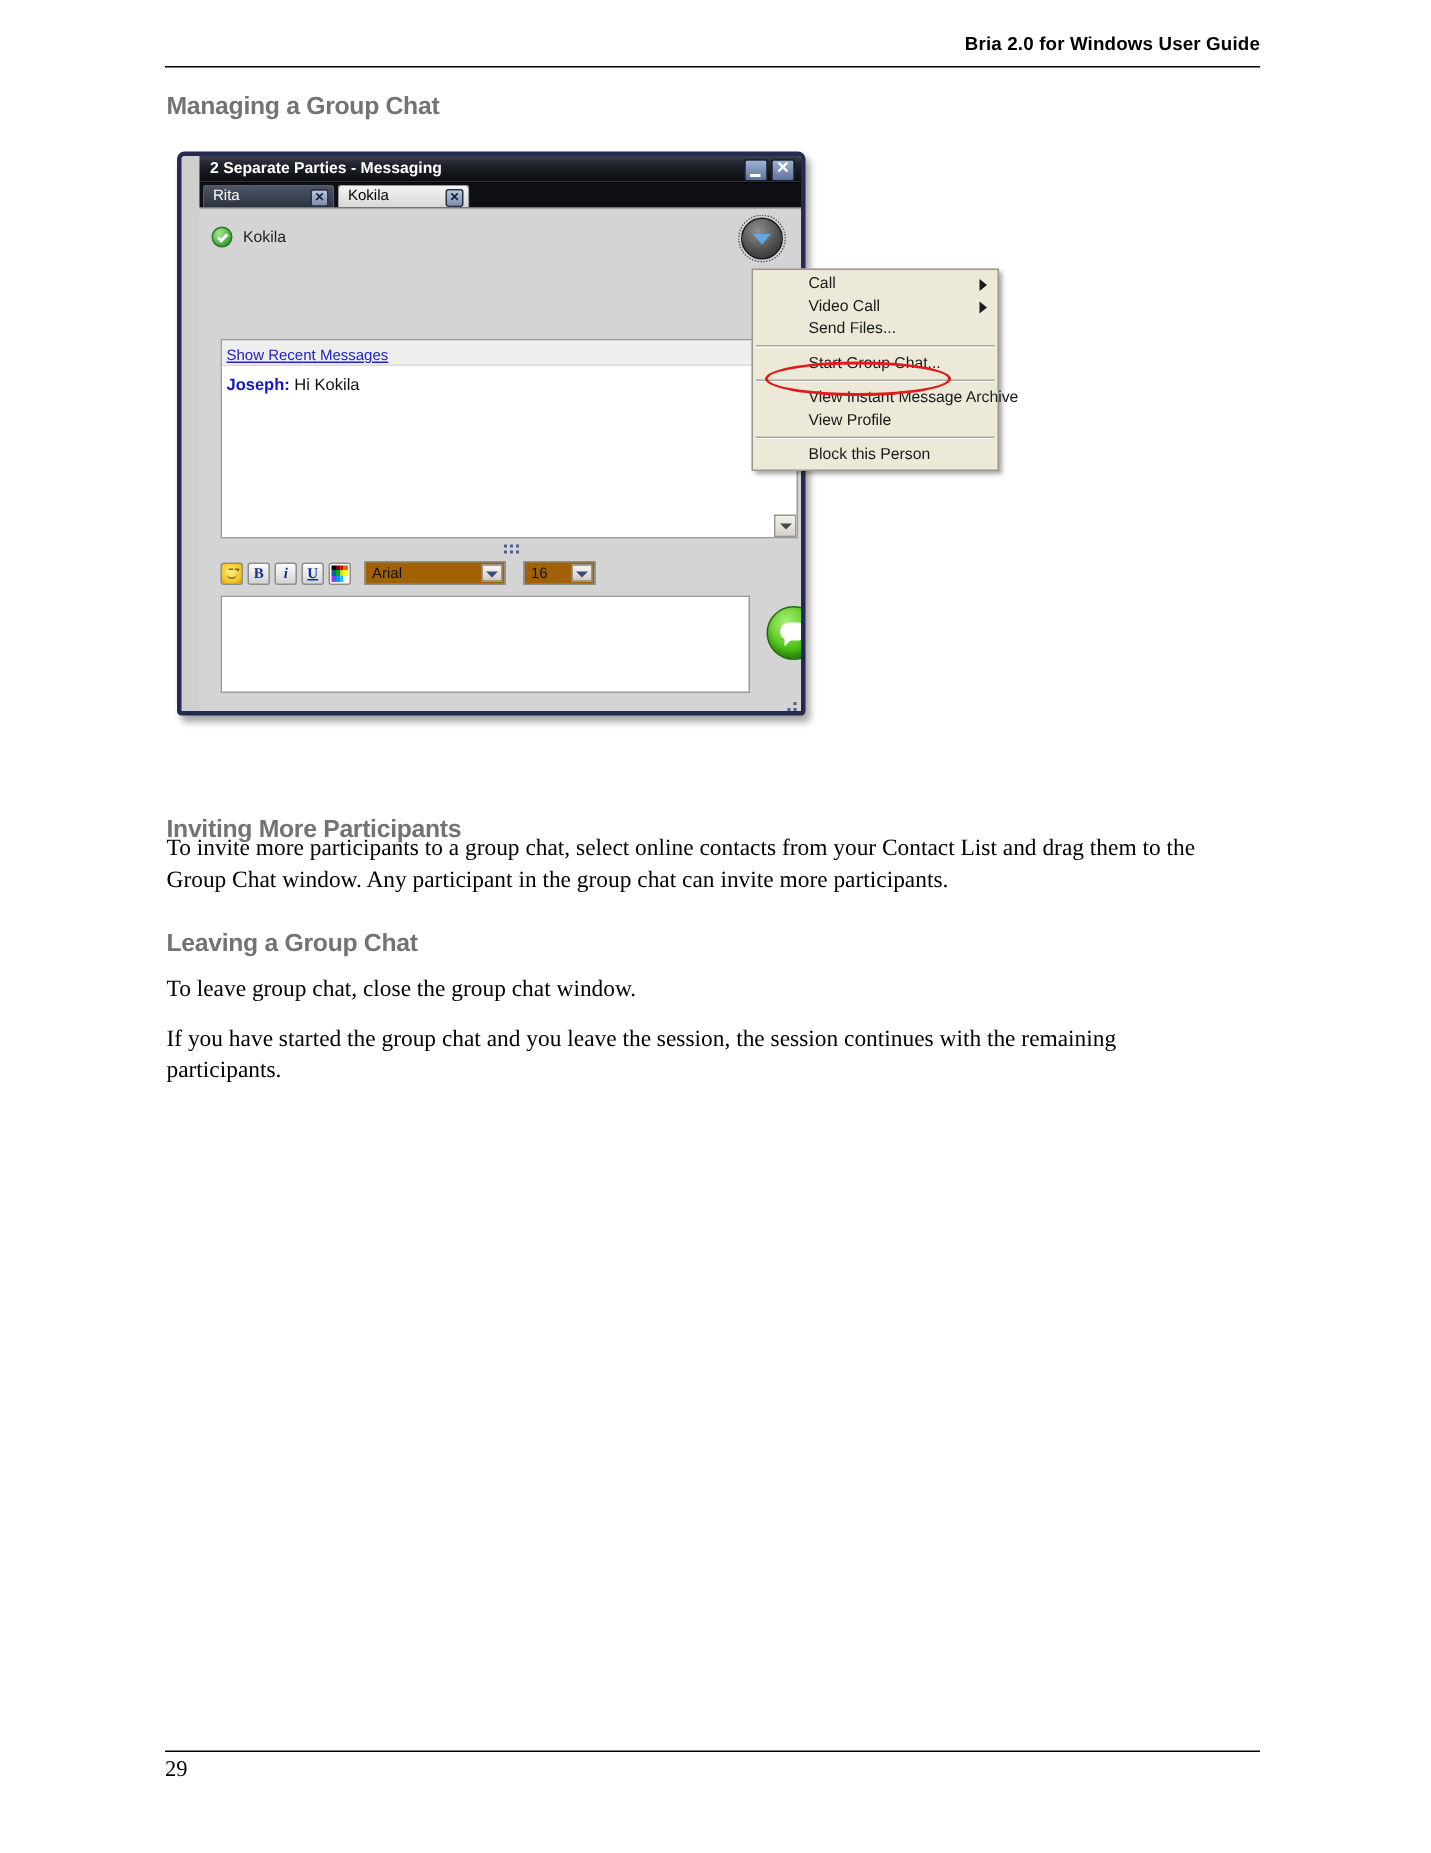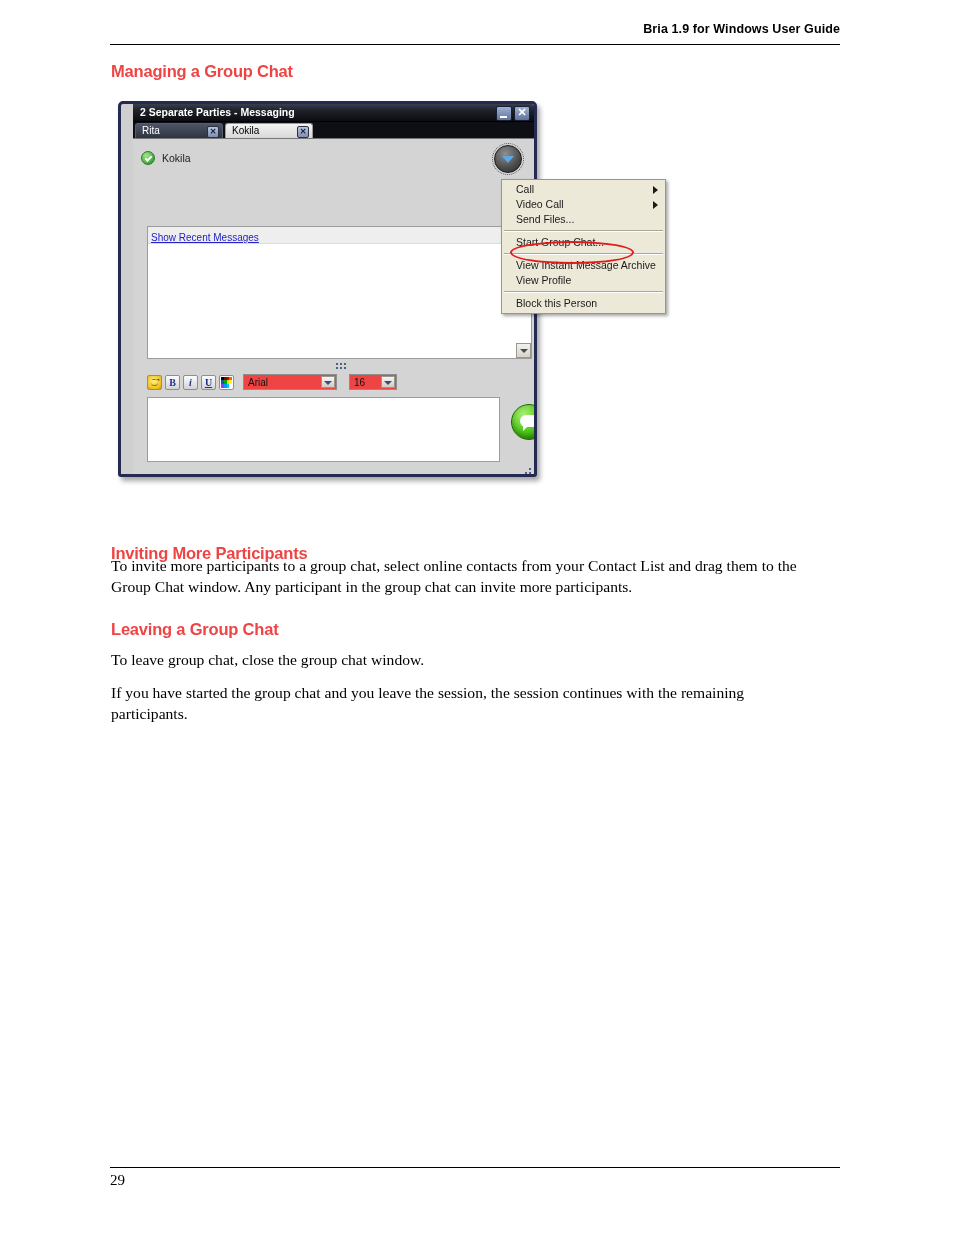--- a/index.html
+++ b/index.html
@@ -39,21 +39,21 @@
   }
 
   
   h2.sec-heading {
     position: absolute;
     margin: 0;
     font-family: "Liberation Sans", sans-serif;
     font-weight: bold;
     font-size: 16.5px;
     letter-spacing: -0.2px;
-    color: #ef4444;
+    color: #737373;
   }
   p.body-text {
     position: absolute;
     margin: 0;
     font-family: "Liberation Serif", serif;
     font-size: 15.6px;
     line-height: 20.5px;
     color: #000;
   }
 
@@ -391,21 +391,21 @@
     padding: 1px;
     display: grid;
     grid-template-columns: repeat(4, 1fr);
     grid-template-rows: repeat(3, 1fr);
     gap: 0;
   }
   .fmt-btn.palette span { display: block; }
 
   .combo {
     height: 16px;
-    background: #ef4444;
+    background: #a16207;
     border: 1px solid #8e8e8e;
     box-sizing: border-box;
     display: flex;
     align-items: center;
     position: relative;
     cursor: pointer;
   }
   .combo .combo-val {
     font-family: "Liberation Sans", sans-serif;
     font-size: 10px;
@@ -498,21 +498,21 @@
     border: 1px solid #9a968c;
     box-shadow: 2px 2px 3px rgba(0,0,0,0.35);
     padding: 2px 0;
     box-sizing: border-box;
     z-index: 40;
   }
   .ctx-item {
     position: relative;
     height: 15px;
     line-height: 15px;
-    padding-left: 14px;
+    padding-left: 37px;
     font-family: "Liberation Sans", sans-serif;
     font-size: 10.5px;
     color: #1a1a1a;
     white-space: nowrap;
     cursor: pointer;
   }
   .ctx-item .submenu-arrow {
     position: absolute;
     right: 7px;
     top: 4px;
@@ -534,21 +534,21 @@
     height: 19px;
     border: 2px solid #e01b1b;
     border-radius: 50%;
     z-index: 50;
     pointer-events: none;
   }
 </style>
 </head>
 <body>
 
-<div class="page-header">Bria 1.9 for Windows User Guide</div>
+<div class="page-header">Bria 2.0 for Windows User Guide</div>
 <div class="header-rule"></div>
 
 <h2 class="sec-heading" id="heading-managing">Managing a Group Chat</h2>
 
 <h2 class="sec-heading" id="heading-inviting">Inviting More Participants</h2>
 <p class="body-text" id="para-inviting">To invite more participants to a group chat, select online contacts from your Contact List and drag them to the Group Chat window. Any participant in the group chat can invite more participants.</p>
 
 <h2 class="sec-heading" id="heading-leaving">Leaving a Group Chat</h2>
 <p class="body-text" id="para-leaving-1">To leave group chat, close the group chat window.</p>
 <p class="body-text" id="para-leaving-2">If you have started the group chat and you leave the session, the session continues with the remaining participants.</p>
@@ -585,20 +585,23 @@
       <div class="contact-row">
         <span class="status-dot"></span>
         <span class="contact-name">Kokila</span>
       </div>
 
       <div class="opts-btn"></div>
 
       <div class="msg-area">
         <div class="recent-bar">
           <span class="recent-link">Show Recent Messages</span>
+        </div>
+        <div class="msg-line">
+          <span class="msg-sender">Joseph:</span><span> Hi Kokila</span>
         </div>
         <div class="msg-scroll-btn"></div>
       </div>
 
       <div class="splitter">
         <i style="left:0;top:0"></i>
           <i style="left:4px;top:0"></i>
           <i style="left:8px;top:0"></i>
         <i style="left:0;top:4px"></i>
           <i style="left:4px;top:4px"></i>

